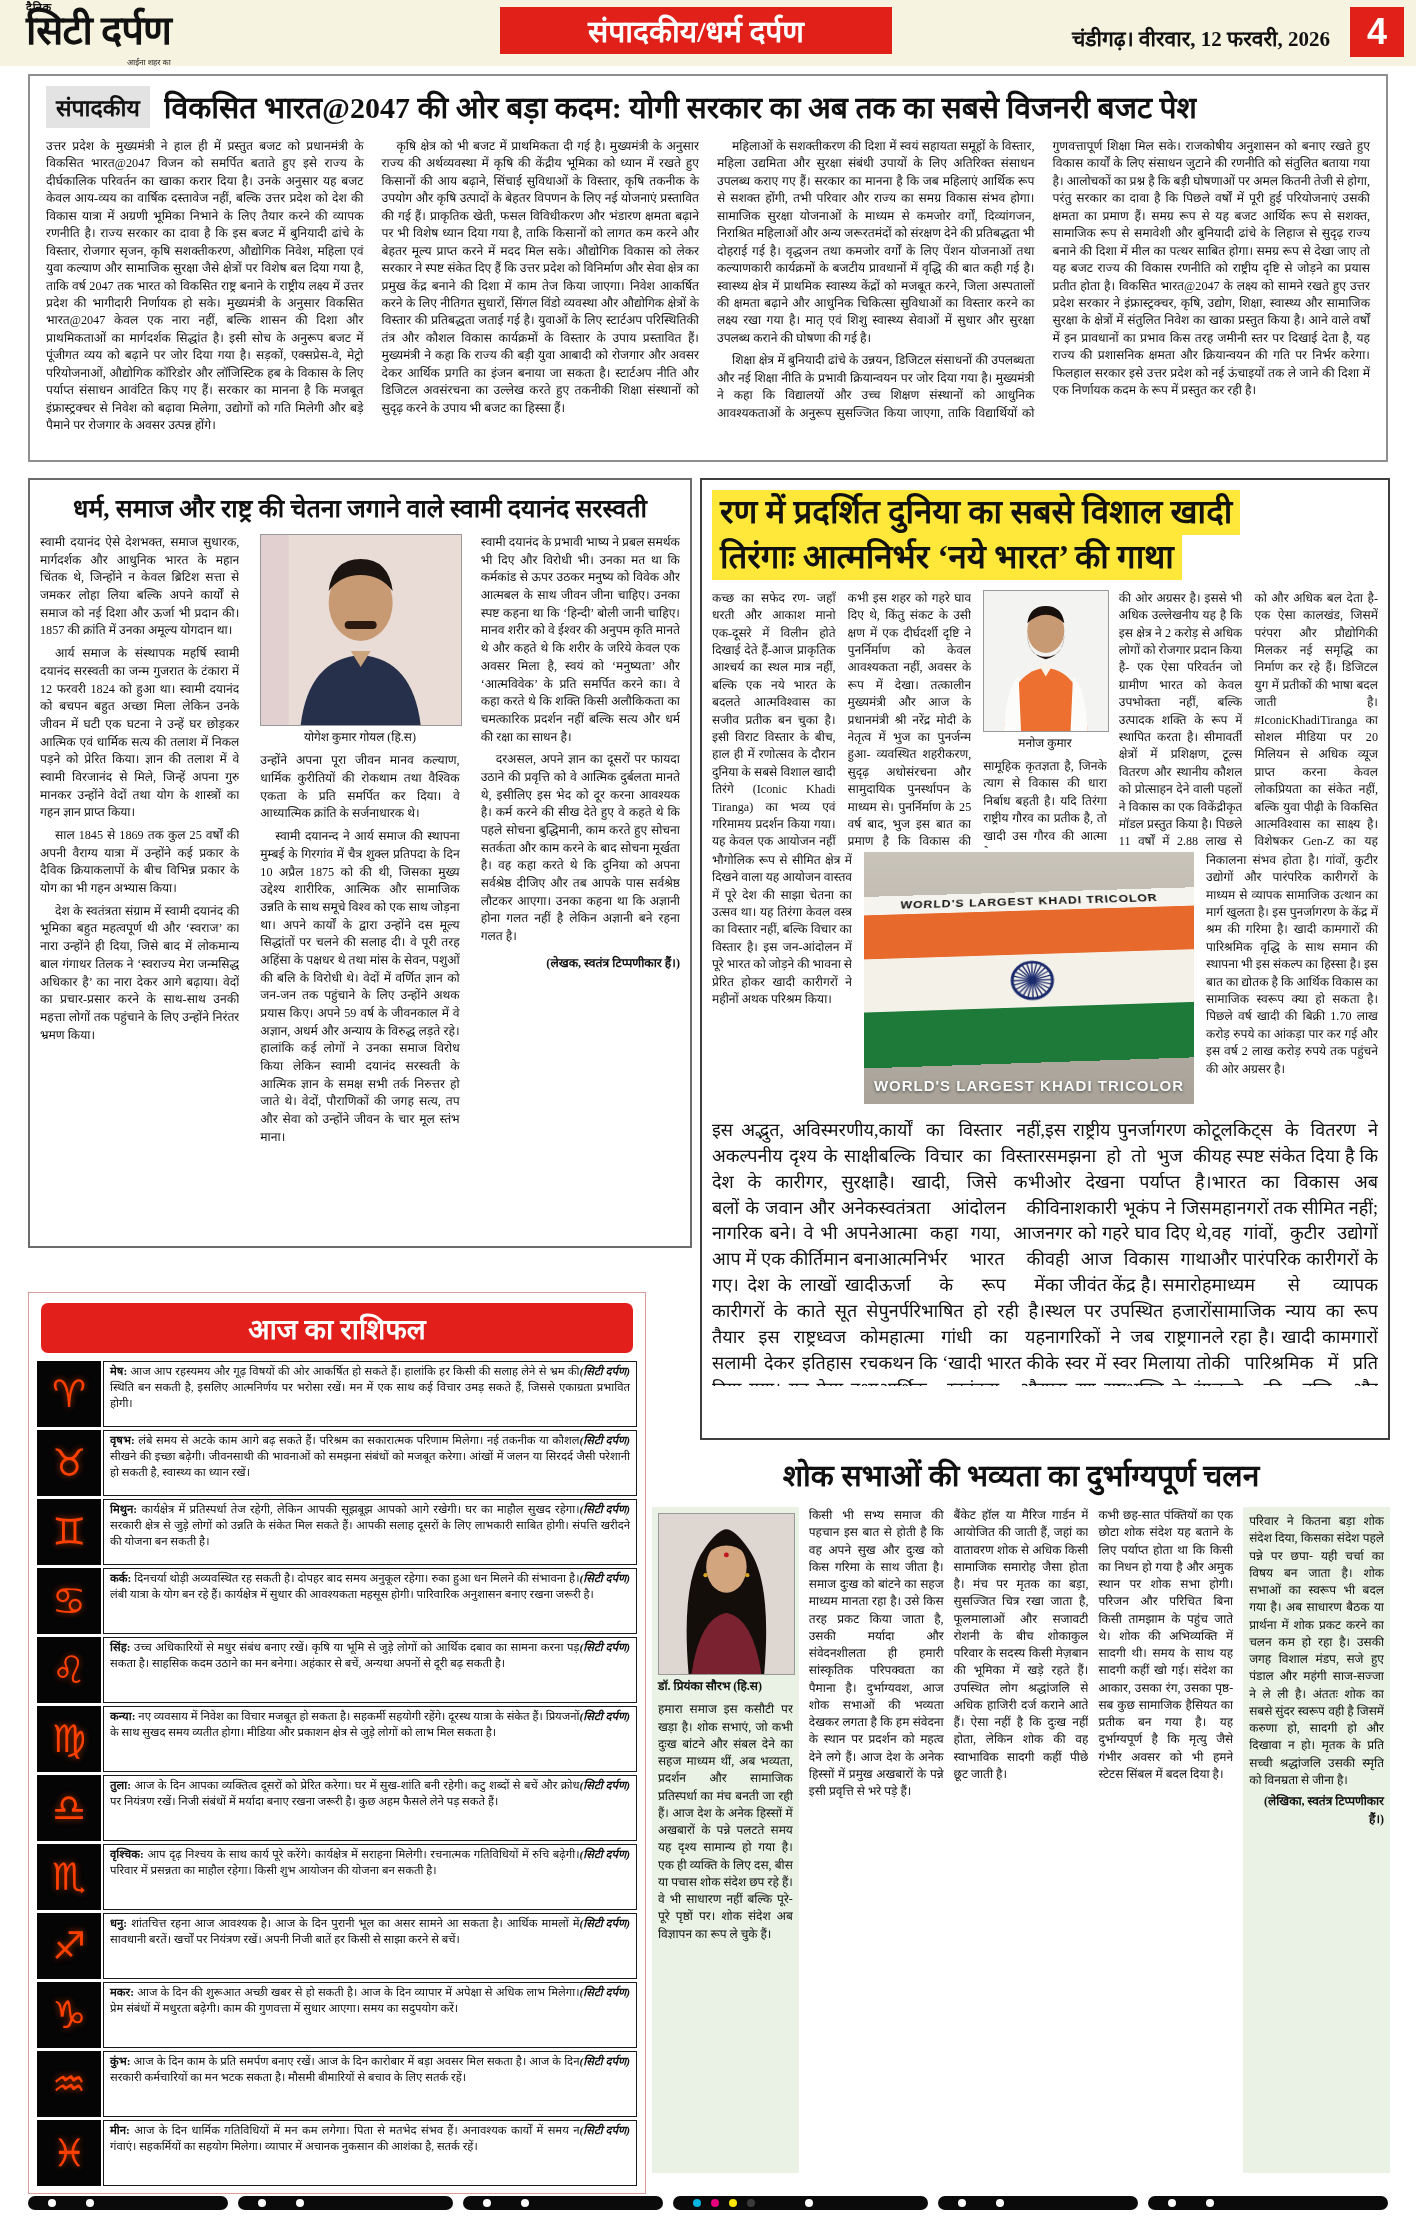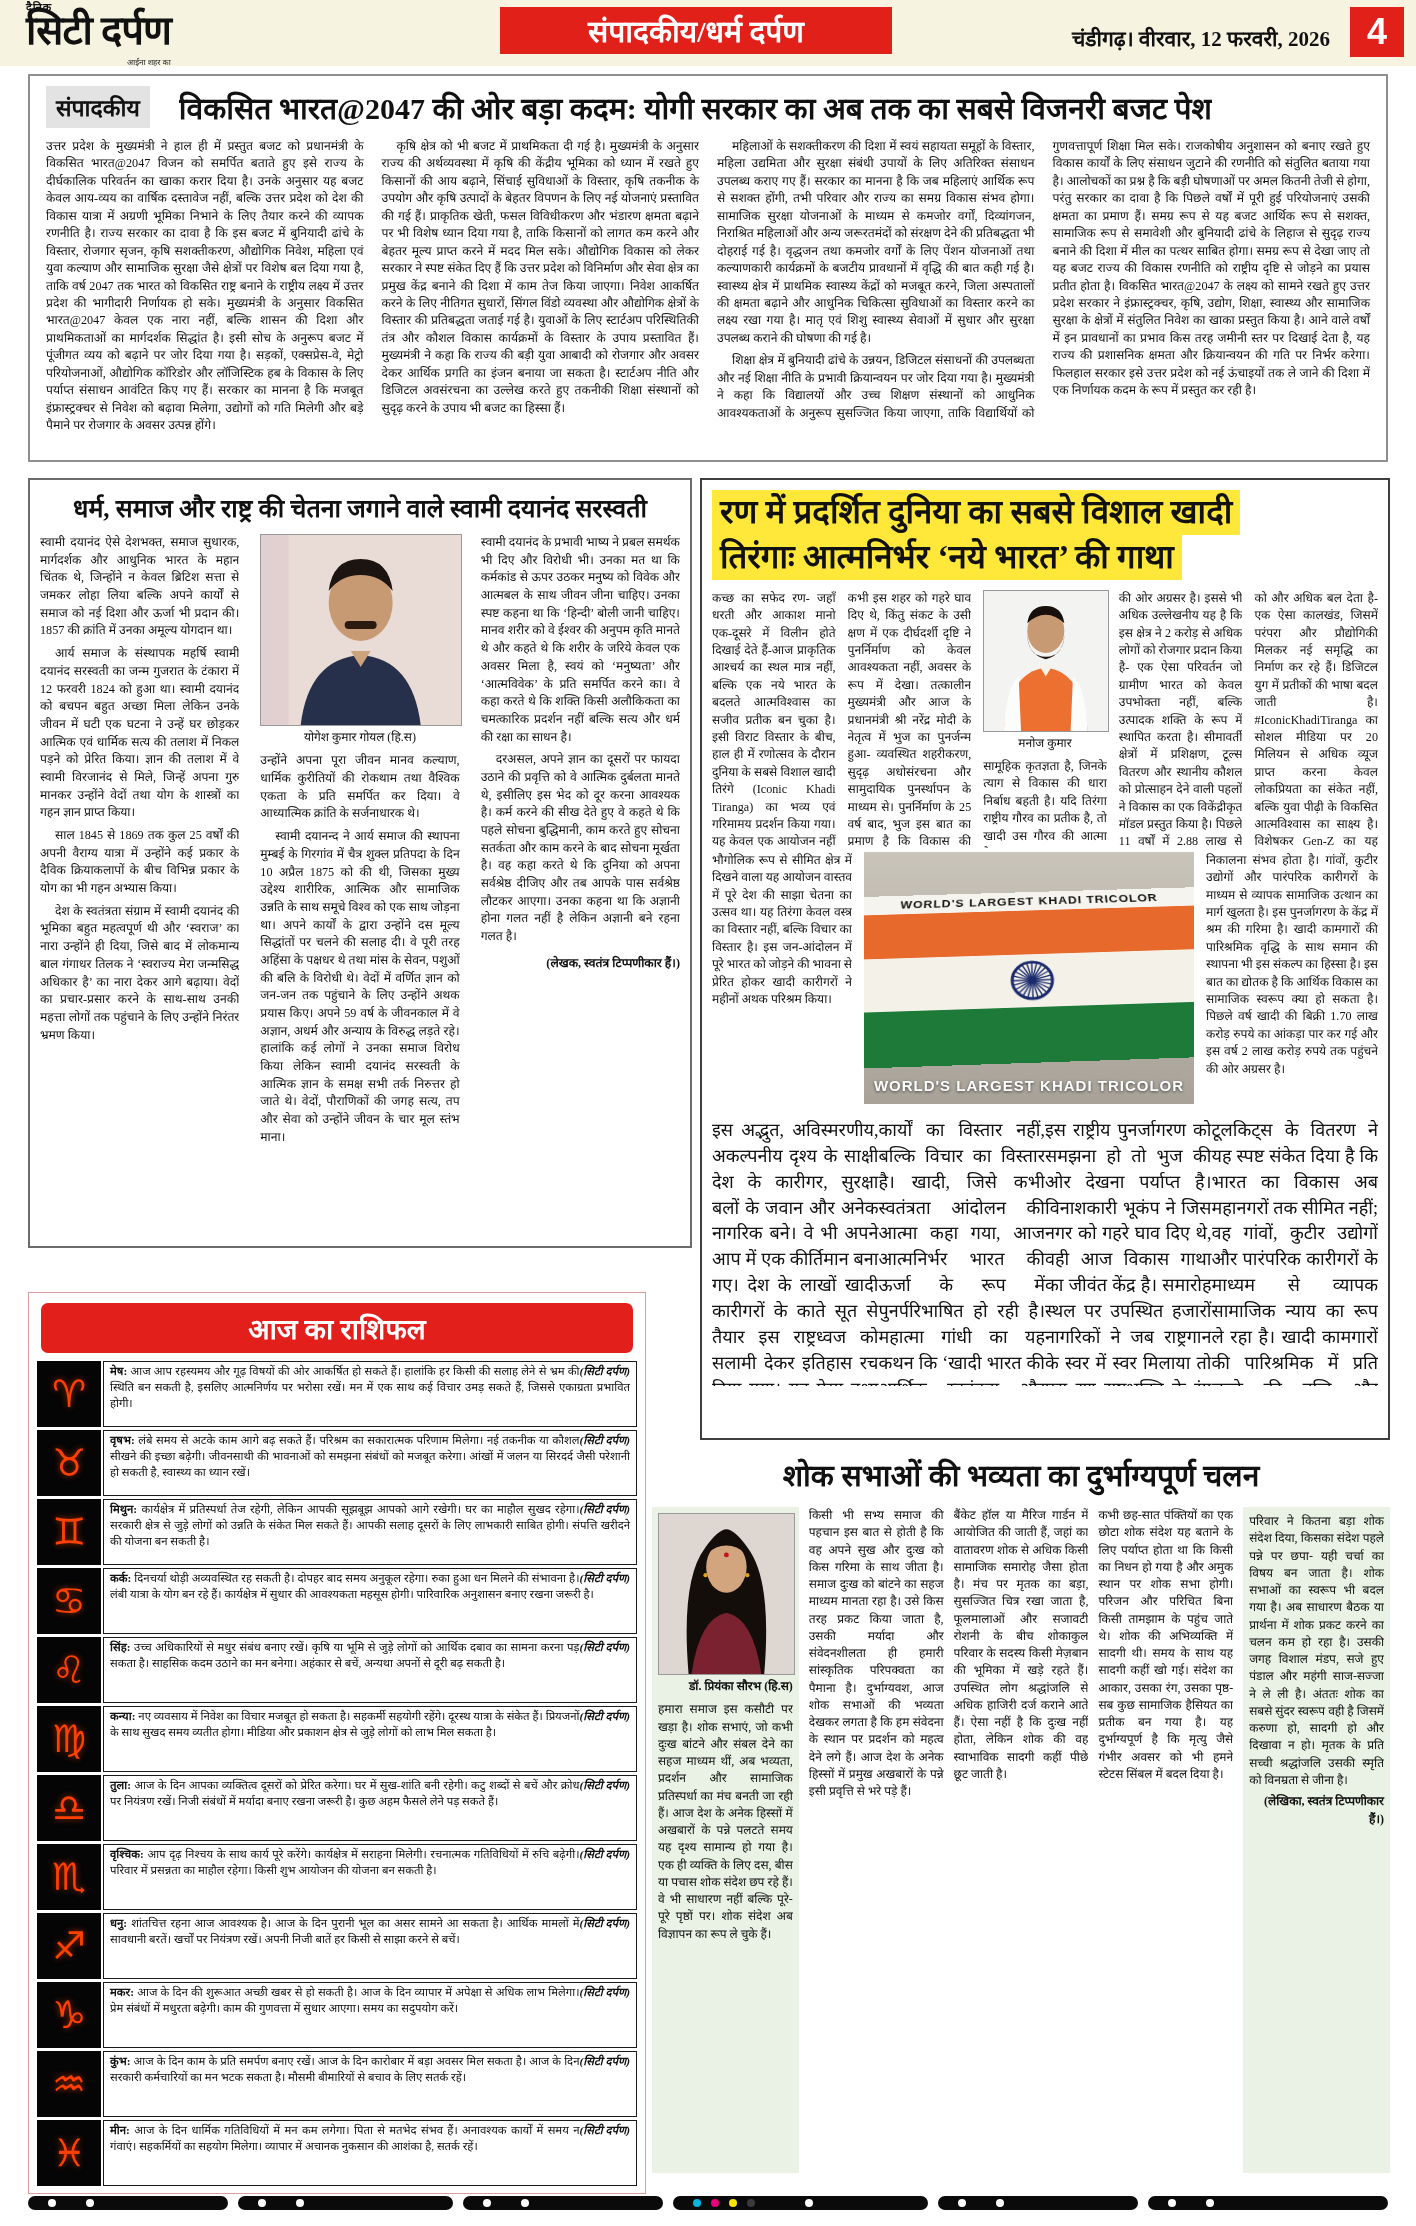--- a/index.html
+++ b/index.html
@@ -18,21 +18,21 @@
   .page-number{position:absolute;right:12px;top:7px;width:54px;height:50px;background:#e02019;color:#fff;
     display:flex;align-items:center;justify-content:center;font-size:36px;font-weight:800;font-family:"Liberation Sans",sans-serif;}
 
   
   .jtext{text-align:justify;overflow:hidden;}
   .jtext p{margin:0 0 5px;text-indent:15px;}
   .jtext p:first-child{text-indent:0;}
 
   
   .editorial-box{position:absolute;left:28px;top:74px;width:1360px;height:388px;border:2px solid #8f8f8f;background:#fff;box-sizing:border-box;}
-  .ed-head{display:flex;align-items:flex-end;gap:29px;padding:10px 16px 2px;}
+  .ed-head{display:flex;align-items:flex-start;gap:14px;padding:10px 16px 2px;}
   .ed-label{background:#e3e3e3;padding:5px 10px;font-size:23px;font-weight:800;white-space:nowrap;}
   .ed-headline{font-size:30px;font-weight:800;white-space:nowrap;overflow:hidden;}
   .ed-body{padding:8px 16px;column-count:4;column-gap:18px;font-size:12.2px;line-height:1.43;height:300px;}
 
   
   .dayanand-box{position:absolute;left:28px;top:478px;width:664px;height:770px;border:2px solid #6b6b6b;box-sizing:border-box;padding:8px 10px;overflow:hidden;}
   .dy-headline{font-size:25px;font-weight:800;text-align:center;margin:2px 0 10px;}
   .dy-cols{display:flex;gap:21px;height:690px;overflow:hidden;}
   .dy-col{flex:1;font-size:12.2px;line-height:1.45;}
   .photo-frame{border:1px solid #999;overflow:hidden;position:relative;background:#e9dcd6;}
@@ -74,21 +74,21 @@
   .rz-box{flex:1;border:1.5px solid #1a1a1a;margin-left:2px;padding:2px 6px;font-size:11.4px;line-height:1.4;text-align:justify;overflow:hidden;}
   .rz-src{float:right;font-style:italic;font-weight:bold;}
 
   
   .shok-box{position:absolute;left:652px;top:1452px;width:738px;height:742px;overflow:hidden;}
   .sh-headline{font-size:30px;font-weight:800;text-align:center;margin:2px 0 12px;}
   .sh-cols{display:flex;gap:10px;height:666px;overflow:hidden;}
   .sh-col{flex:1;font-size:12px;line-height:1.44;}
   .sh-col.green{background:#e9f2e4;padding:6px;box-sizing:border-box;}
   .sh-photo{height:160px;width:100%;background:#ddd4ce;}
-  .sh-caption{font-size:12px;font-weight:bold;text-align:right;padding:3px 0 6px;}
+  .sh-caption{font-size:12px;font-weight:bold;text-align:left;padding:3px 0 6px;}
 
   
   .reg-strip{position:absolute;left:28px;top:2196px;width:1360px;height:14px;display:flex;gap:10px;}
   .reg-seg{background:#0a0a0a;border-radius:7px;display:flex;align-items:center;gap:30px;padding:0 20px;box-sizing:border-box;}
   .dot{width:8px;height:8px;border-radius:50%;background:#fff;flex:none;}
   .dot.c{background:#00b5e2}.dot.m{background:#e6007e}.dot.y{background:#ffe600}.dot.k{background:#3a3a3a}
 </style>
 </head>
 <body>
 

